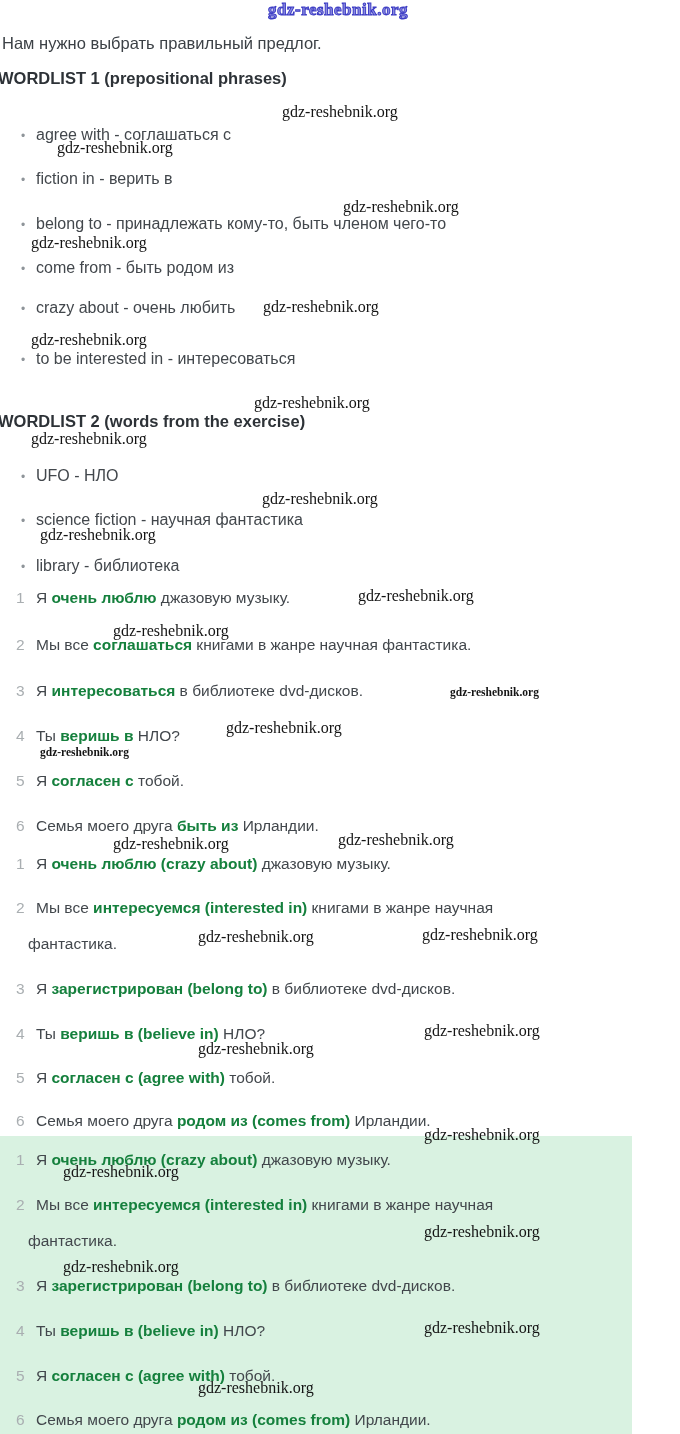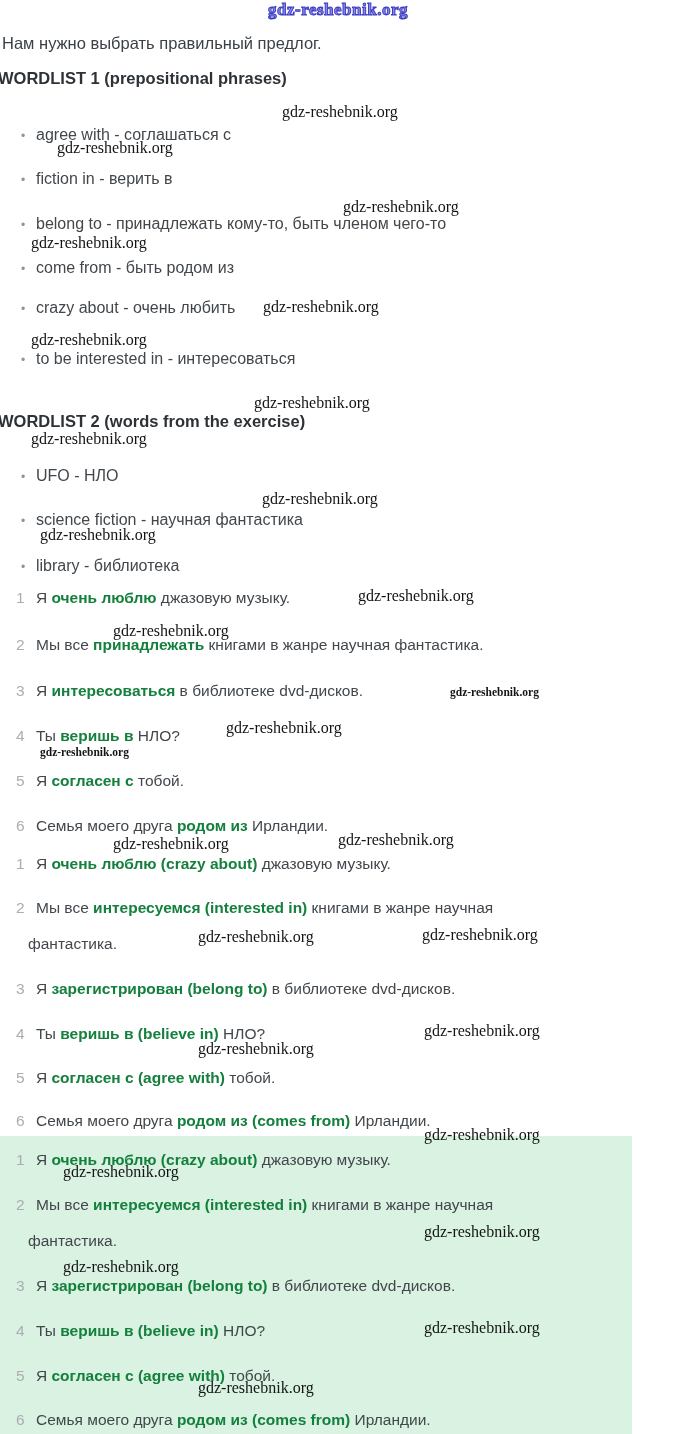--- a/index.html
+++ b/index.html
@@ -106,37 +106,37 @@
   <div class="bullet-item" style="top:467px">UFO - НЛО</div>
   <div class="bullet-item" style="top:511px">science fiction - научная фантастика</div>
   <div class="bullet-item" style="top:557px">library - библиотека</div>
 
   <div class="num-item" style="top:588px">
     <span class="num">1</span>
     <span class="txt"><span>Я </span><b>очень люблю</b><span> джазовую музыку.</span></span>
   </div>
   <div class="num-item" style="top:635px">
     <span class="num">2</span>
-    <span class="txt"><span>Мы все </span><b>принадлежать</b><span> книгами в жанре научная фантастика.</span></span>
+    <span class="txt"><span>Мы все </span><b>соглашаться</b><span> книгами в жанре научная фантастика.</span></span>
   </div>
   <div class="num-item" style="top:681px">
     <span class="num">3</span>
     <span class="txt"><span>Я </span><b>интересоваться</b><span> в библиотеке dvd-дисков.</span></span>
   </div>
   <div class="num-item" style="top:726px">
     <span class="num">4</span>
     <span class="txt"><span>Ты </span><b>веришь в</b><span> НЛО?</span></span>
   </div>
   <div class="num-item" style="top:771px">
     <span class="num">5</span>
     <span class="txt"><span>Я </span><b>согласен с</b><span> тобой.</span></span>
   </div>
   <div class="num-item" style="top:816px">
     <span class="num">6</span>
-    <span class="txt"><span>Семья моего друга </span><b>родом из</b><span> Ирландии.</span></span>
+    <span class="txt"><span>Семья моего друга </span><b>быть из</b><span> Ирландии.</span></span>
   </div>
 
   <div class="num-item" style="top:854px">
     <span class="num">1</span>
     <span class="txt"><span>Я </span><b>очень люблю (crazy about)</b><span> джазовую музыку.</span></span>
   </div>
   <div class="num-item" style="top:898px">
     <span class="num">2</span>
     <span class="txt"><span>Мы все </span><b>интересуемся (interested in)</b><span> книгами в жанре научная</span></span>
     <span class="line2">фантастика.</span>

